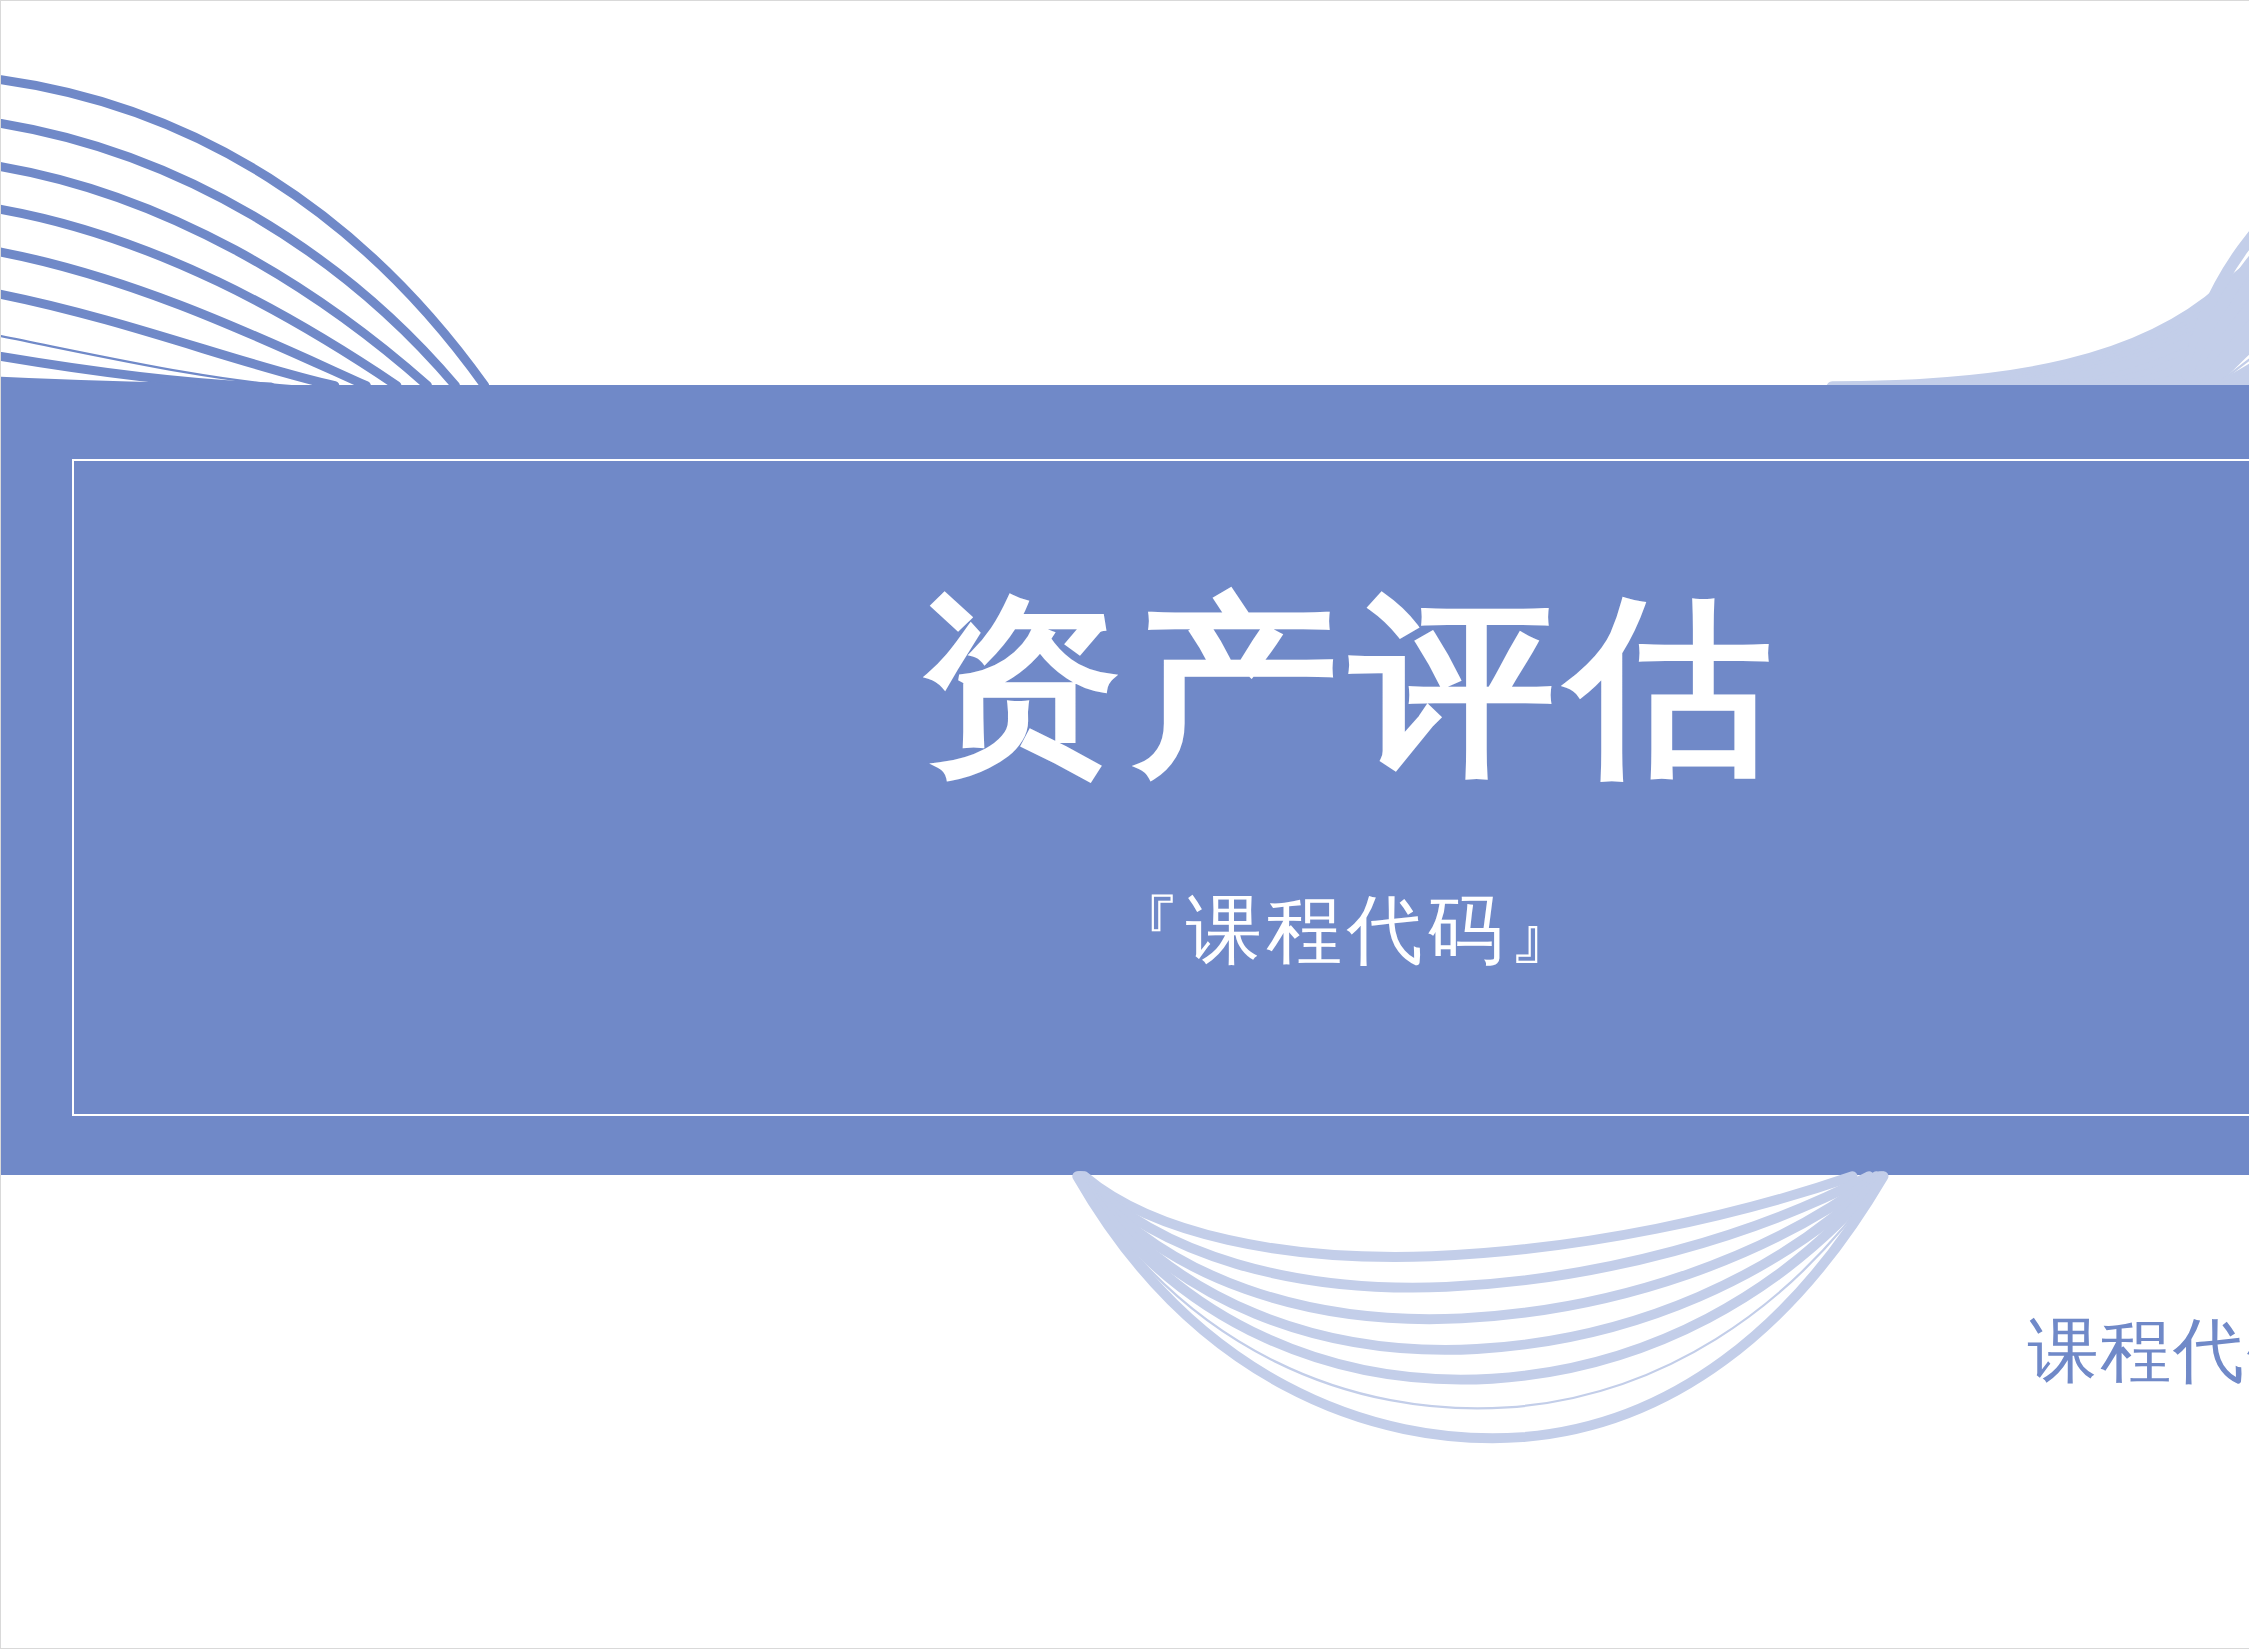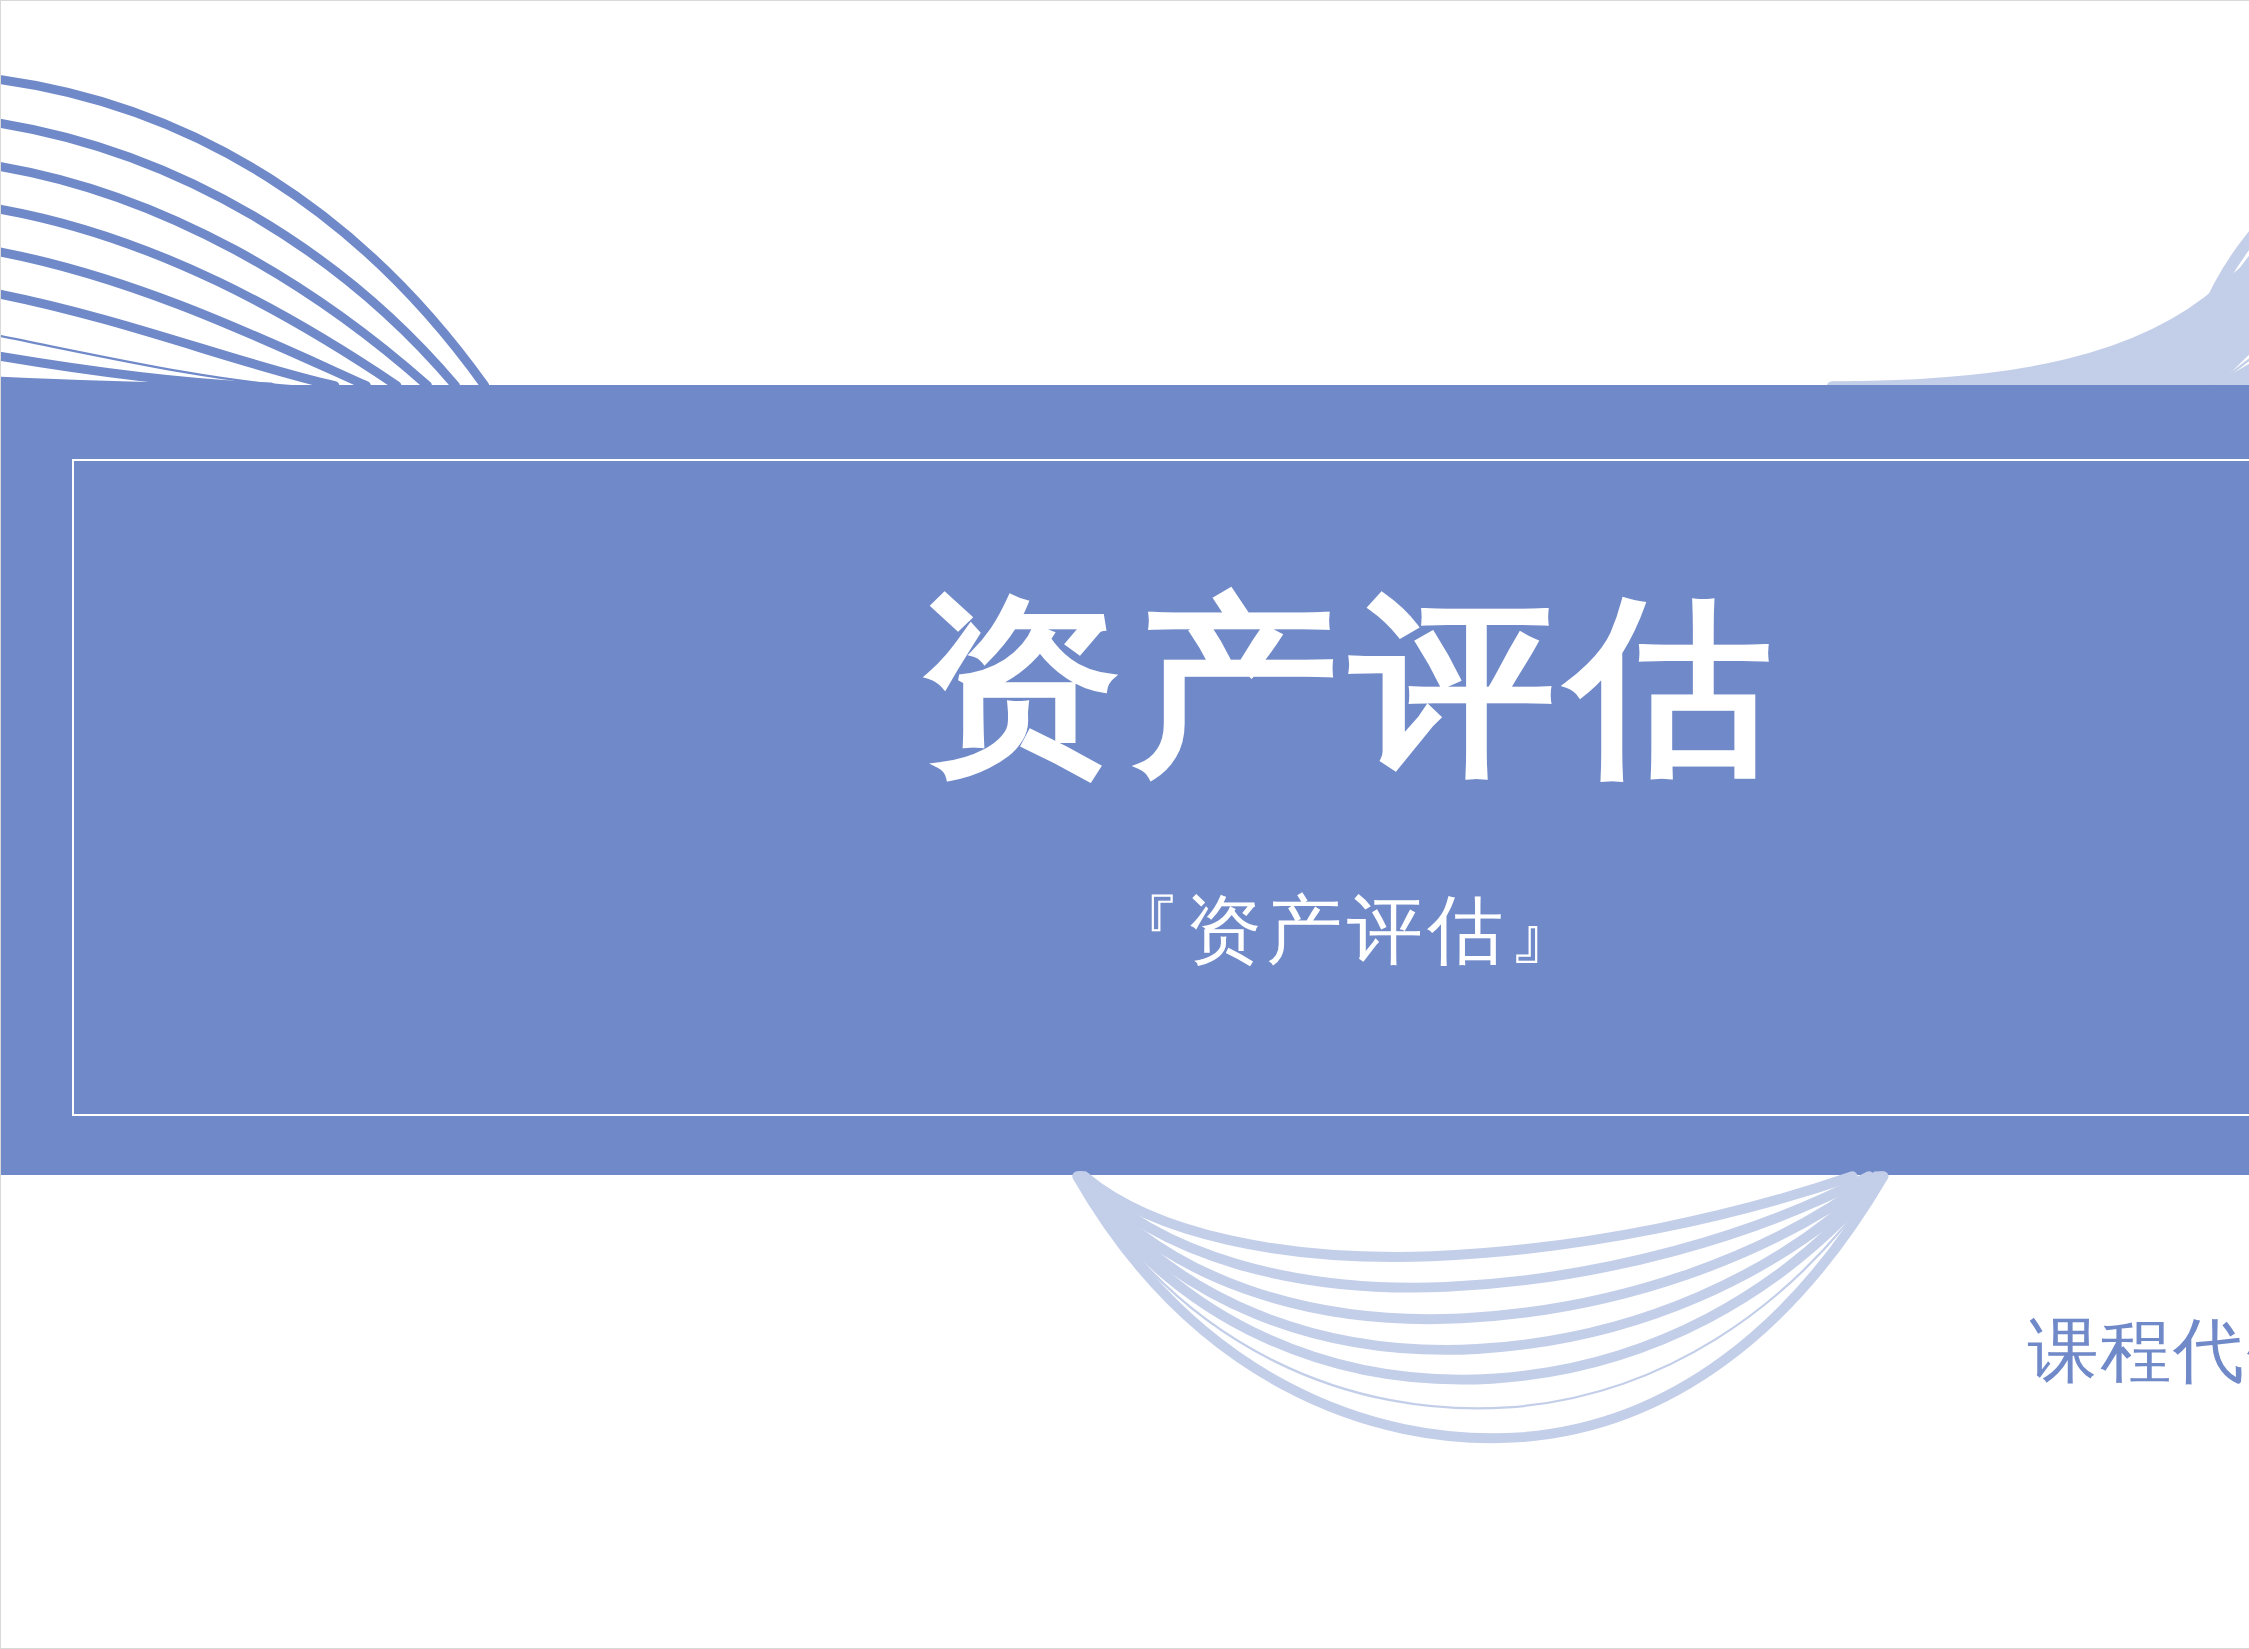--- a/index.html
+++ b/index.html
@@ -152,21 +152,21 @@
       <path d="M 4960,858 C 5020,854 5212,782 5442,716 C 5664,662 5896,772 5972,946" stroke-width="26"></path>
       <path d="M 4978,858 C 5042,858 5240,820 5468,758 C 5688,710 5912,828 5972,1008" stroke-width="26"></path>
     </g>
   </svg>
 
   <div id="blue-band"></div>
   <div id="inner-frame"></div>
 
   <div id="title-block">
     <div id="main-title">资产评估</div>
-    <div id="subtitle">『资产评估』</div>
+    <div id="subtitle">『课程代码』</div>
   </div>
 
   <svg class="deco deco-bottom" viewBox="0 0 5972 3665" preserveAspectRatio="none">
     <g fill="none" stroke="#C3CEE9" stroke-linecap="round">
       <path d="M 2408,2612 C 2560,2740 2850,2802 3180,2790 C 3520,2776 3860,2700 4115,2612" stroke-width="22"></path>
       <path d="M 2404,2612 C 2572,2790 2880,2872 3212,2858 C 3560,2842 3900,2744 4152,2612" stroke-width="22"></path>
       <path d="M 2400,2612 C 2586,2844 2910,2944 3246,2928 C 3596,2910 3930,2790 4168,2612" stroke-width="22"></path>
       <path d="M 2398,2612 C 2602,2898 2942,3014 3280,2996 C 3628,2976 3950,2834 4176,2612" stroke-width="22"></path>
       <path d="M 2396,2612 C 2616,2950 2974,3082 3314,3062 C 3656,3040 3962,2876 4180,2612" stroke-width="22"></path>
       <path d="M 2394,2612 C 2630,3002 3006,3148 3348,3126 C 3682,3102 3972,2916 4182,2612" stroke-width="5"></path>

